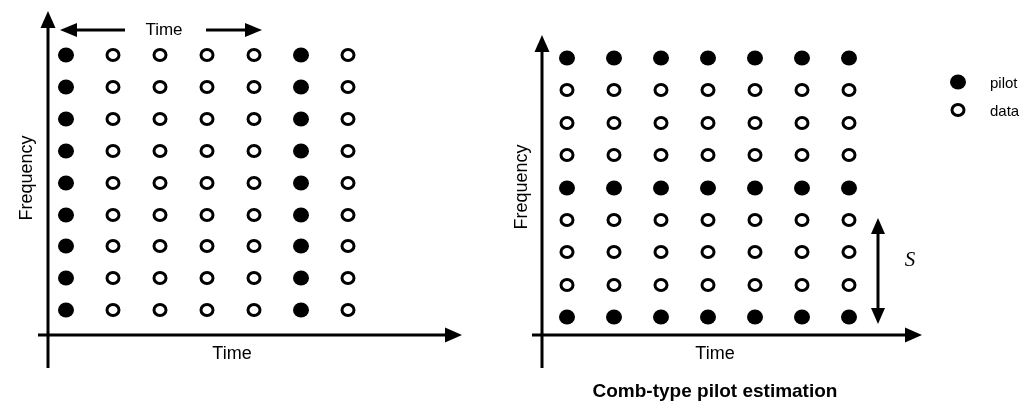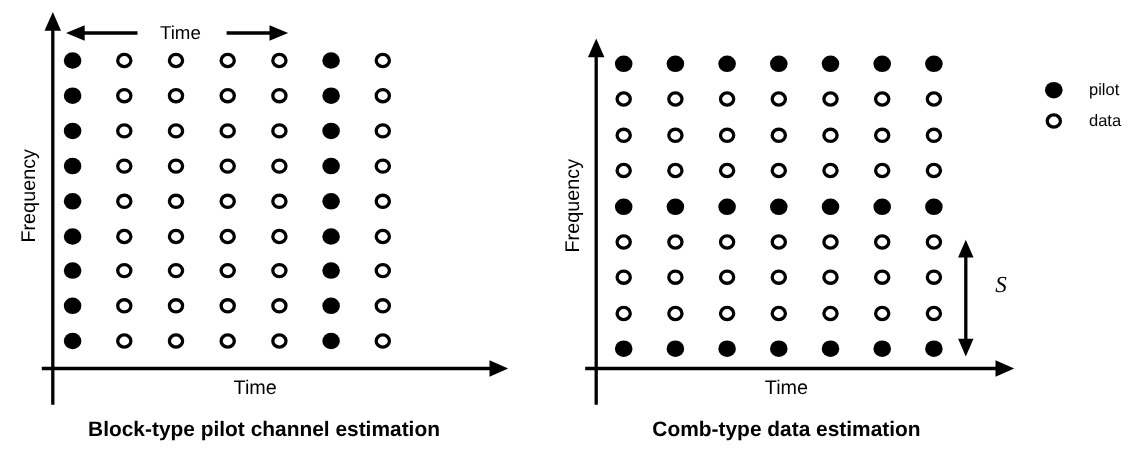--- a/index.html
+++ b/index.html
@@ -206,26 +206,25 @@
       <span class="dot filled" style="left: 661px; top: 317.2px;"></span>
       <span class="dot filled" style="left: 708px; top: 317.2px;"></span>
       <span class="dot filled" style="left: 755px; top: 317.2px;"></span>
       <span class="dot filled" style="left: 802px; top: 317.2px;"></span>
       <span class="dot filled" style="left: 849px; top: 317.2px;"></span>
     </div>
 
   <div class="lbl block-label" style="left:164px; top:30px;">Time</div>
   <div class="lbl axis-y-label" style="left:26px; top:178px;">Frequency</div>
   <div class="lbl axis-x-label" style="left:232px; top:353px;">Time</div>
-  <div class="lbl caption" style="left:240px; top:391px;">Block-type pilot channel estimation</div>
 
   <div class="lbl axis-y-label" style="left:521px; top:187px;">Frequency</div>
   <div class="lbl axis-x-label" style="left:715px; top:353px;">Time</div>
   <div class="lbl s-label" style="left:910px; top:259px;">S</div>
-  <div class="lbl caption" style="left:715px; top:391px;">Comb-type data estimation</div>
+  <div class="lbl caption" style="left:715px; top:391px;">Comb-type pilot estimation</div>
 
   <div>
     <span class="dot filled" style="left:958px; top:82px;"></span>
     <span class="lbl legend-label" style="left:990px; top:82px;">pilot</span>
     <span class="dot open" style="left:958px; top:110px;"></span>
     <span class="lbl legend-label" style="left:990px; top:110px;">data</span>
   </div>
 
 </div>
 

